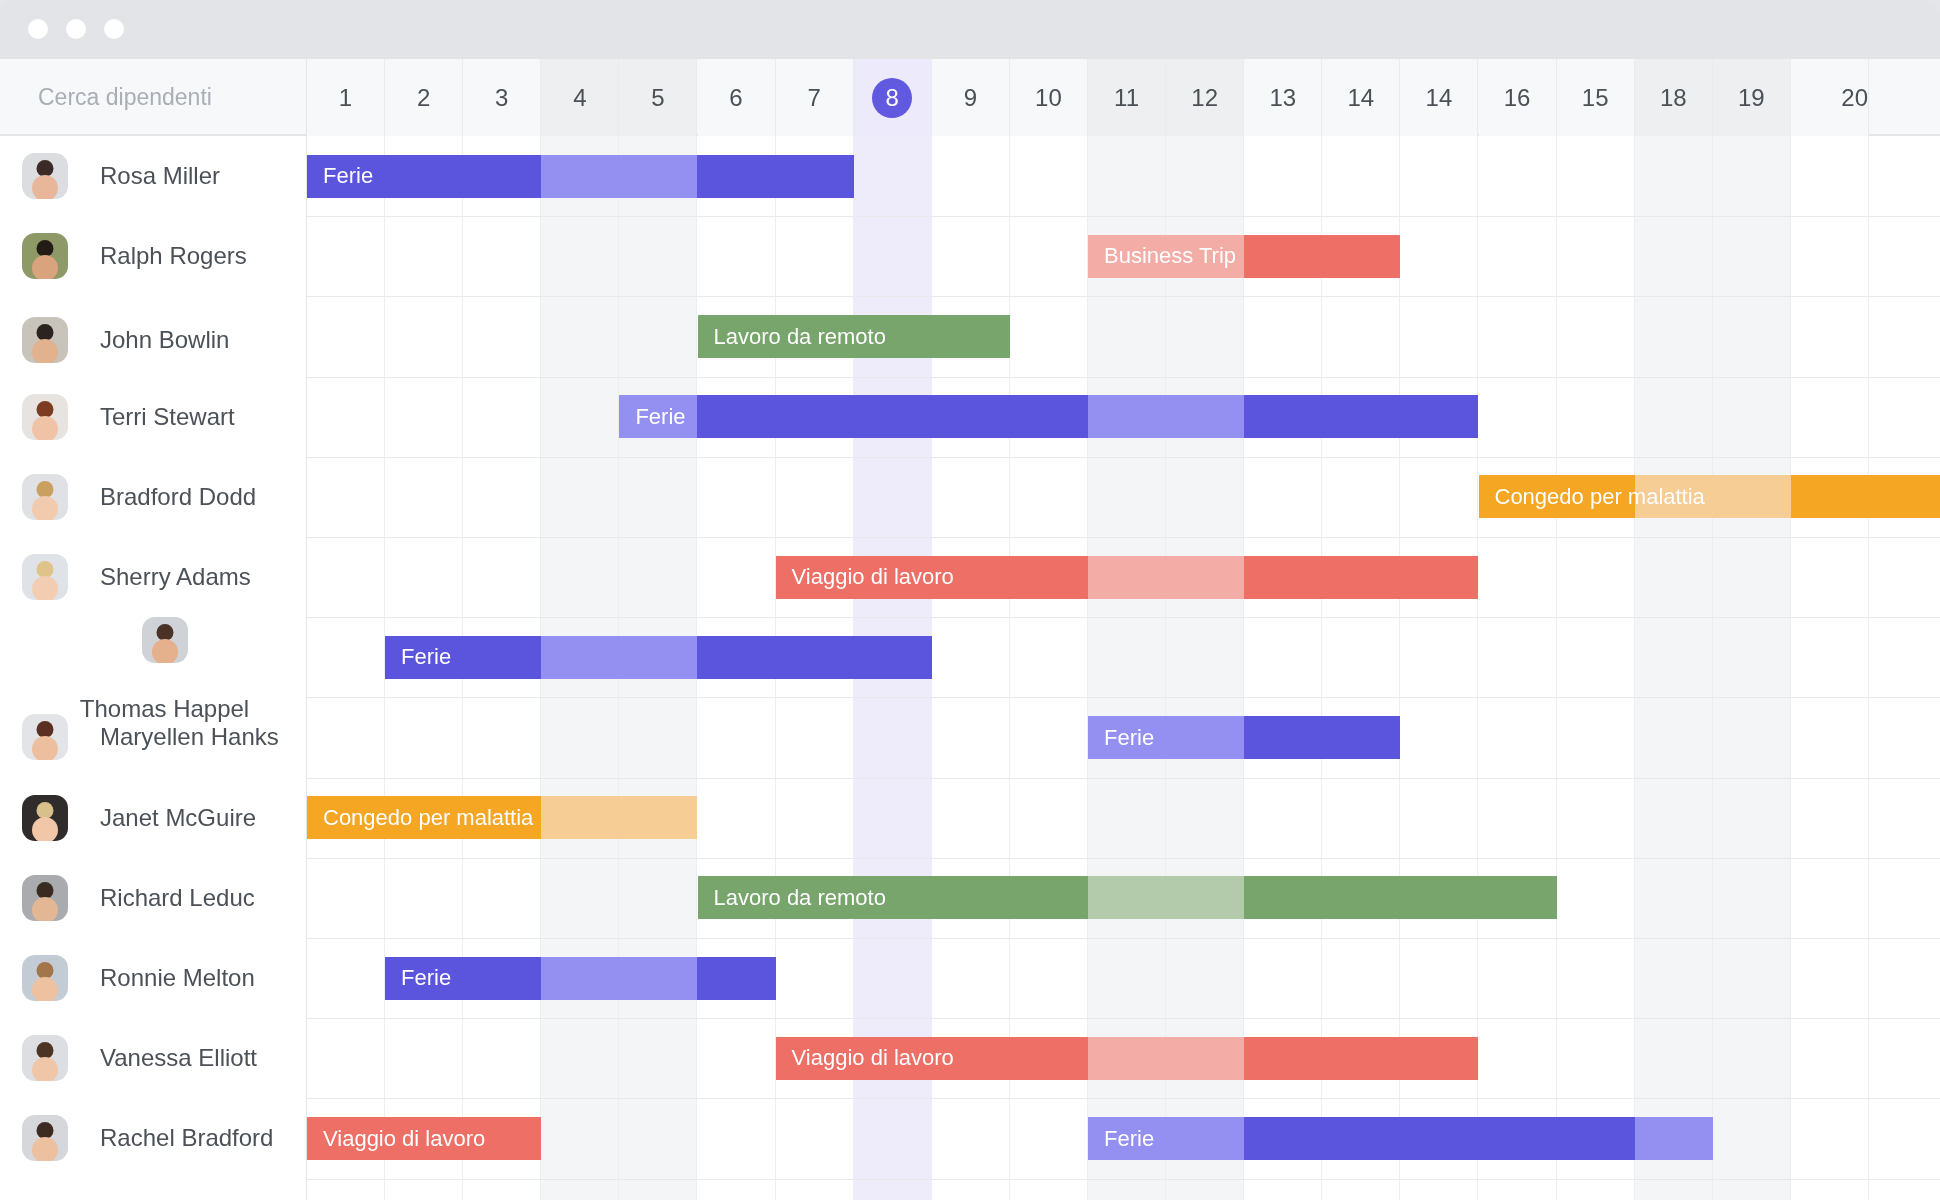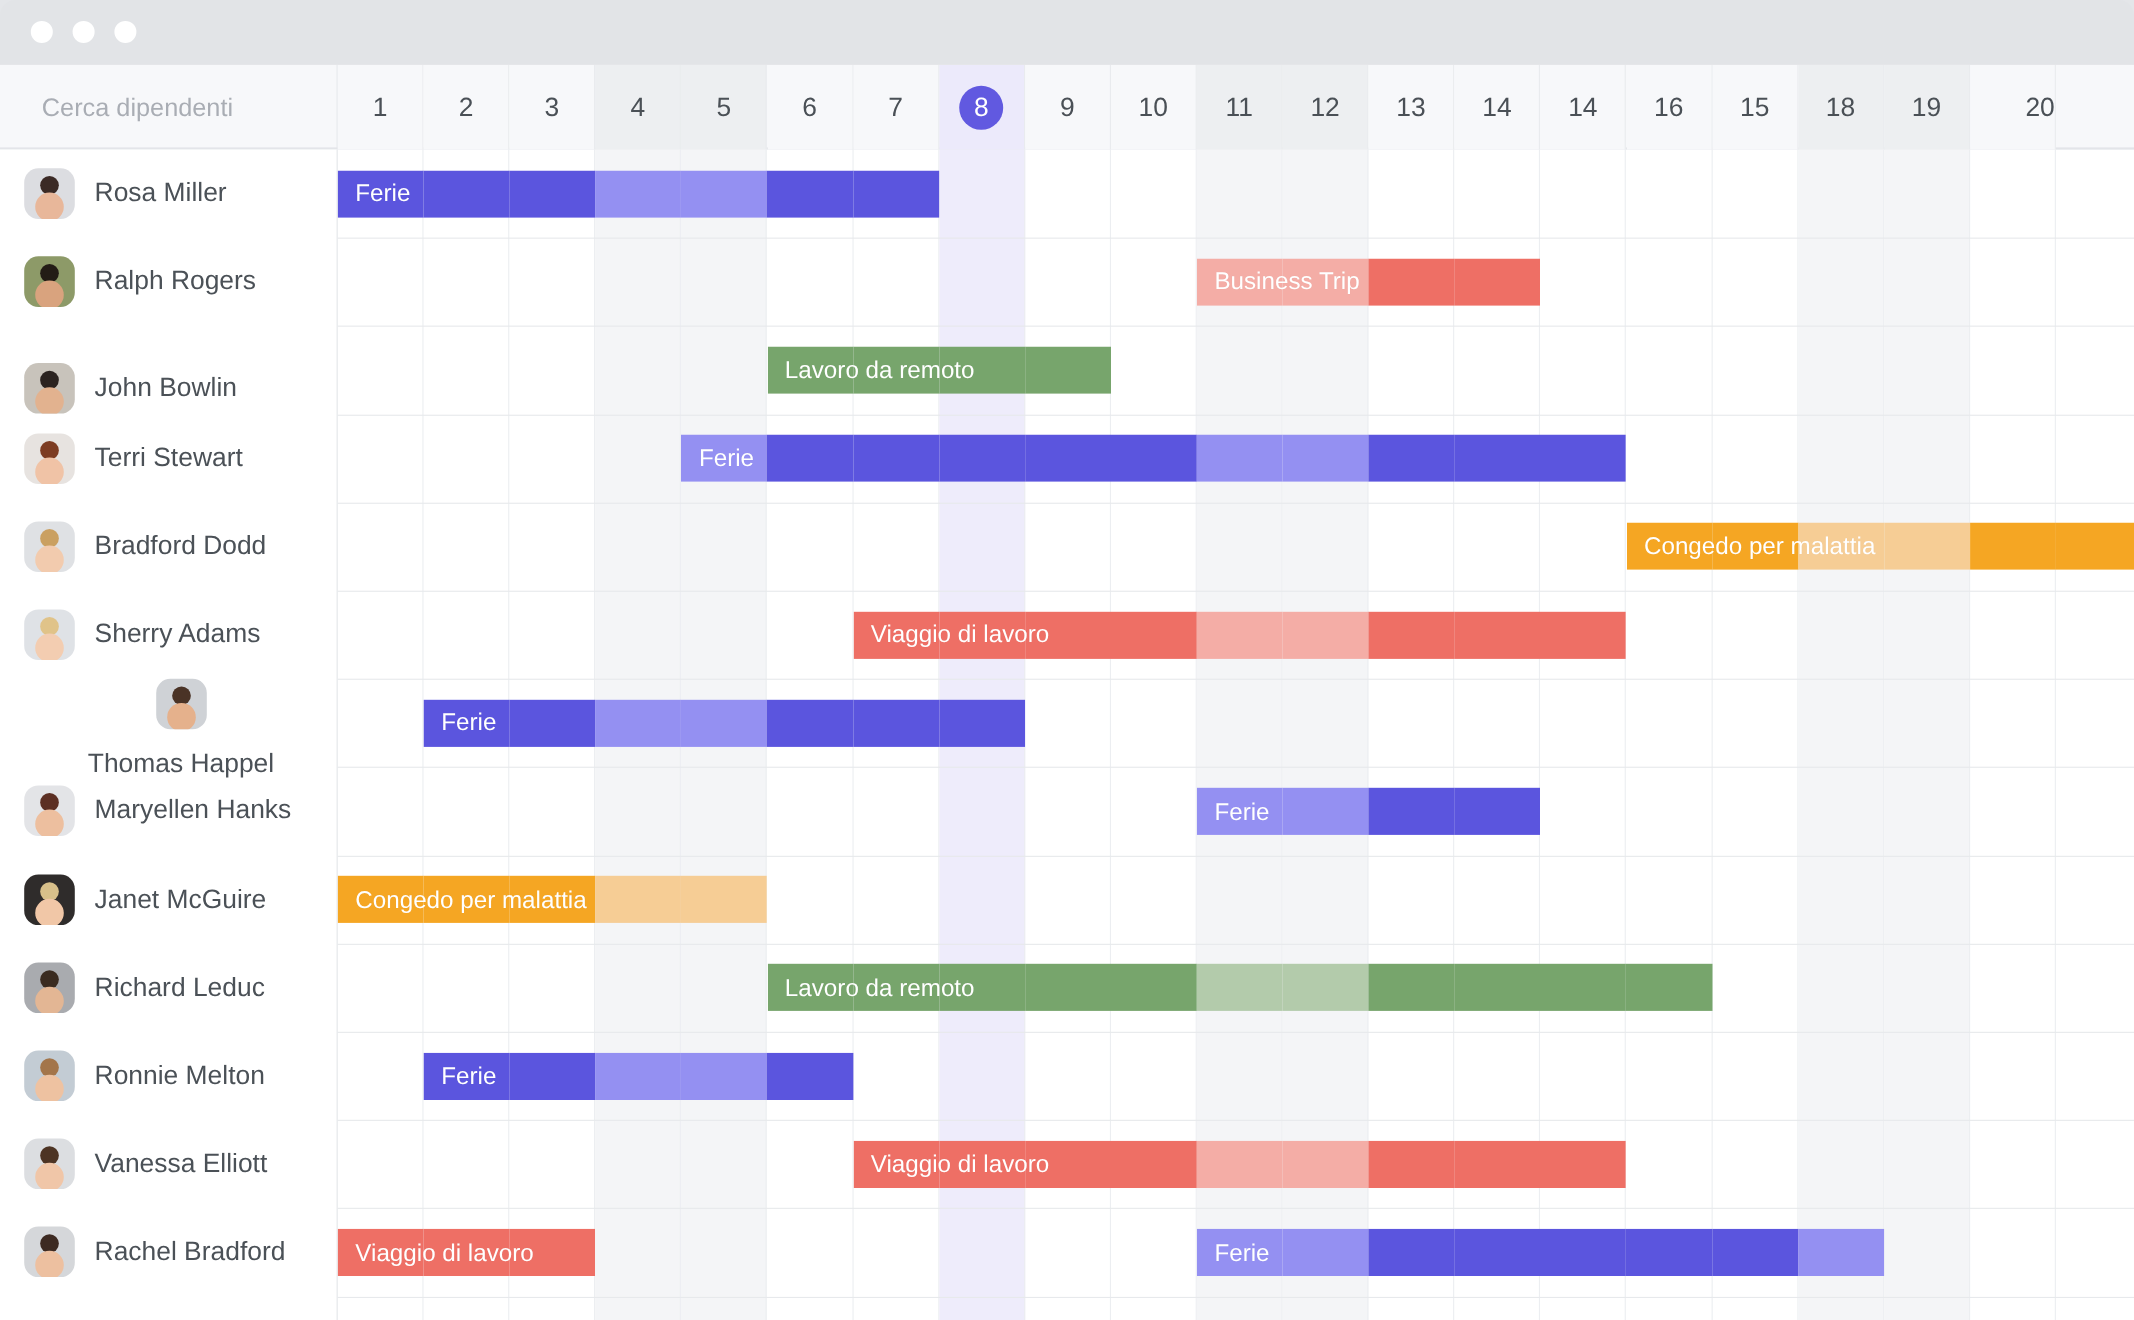--- a/index.html
+++ b/index.html
@@ -85,21 +85,21 @@
     border-right: 1px solid #e3e5e9;
     z-index: 3;
   }
   .row-line {
     position: absolute; left: 0; width: 1940px;
     height: 1px; background: #e7e9ec;
     z-index: 2;
   }
   .emp {
     position: absolute; left: 0; width: 307px;
-    display: flex; align-items: center; gap: 18px;
+    display: flex; align-items: center; gap: 32px;
     padding-left: 22px;
     z-index: 4;
   }
   .avatar {
     width: 46px; height: 46px; border-radius: 13px;
     flex: 0 0 46px;
     background: #d7d9dd;
     overflow: hidden;
     position: relative;
   }
@@ -264,21 +264,21 @@
             </div>
             <div class="emp-name">Rosa Miller</div>
           </div>
           <div class="emp" style="top: 80.2px; height: 80.2px;">
             <div class="avatar" style="background: rgb(141, 154, 104);">
               <div class="head" style="background: rgb(35, 28, 22);"></div>
               <div class="face" style="background: rgb(217, 163, 126);"></div>
             </div>
             <div class="emp-name">Ralph Rogers</div>
           </div>
-          <div class="emp" style="top: 177px; height: 80.2px;">
+          <div class="emp" style="top: 164px; height: 80.2px;">
             <div class="avatar" style="background: rgb(200, 195, 187);">
               <div class="head" style="background: rgb(43, 35, 32);"></div>
               <div class="face" style="background: rgb(226, 178, 143);"></div>
             </div>
             <div class="emp-name">John Bowlin</div>
           </div>
           <div class="emp" style="top: 240.6px; height: 80.2px;">
             <div class="avatar" style="background: rgb(231, 227, 224);">
               <div class="head" style="background: rgb(125, 60, 34);"></div>
               <div class="face" style="background: rgb(240, 195, 166);"></div>

